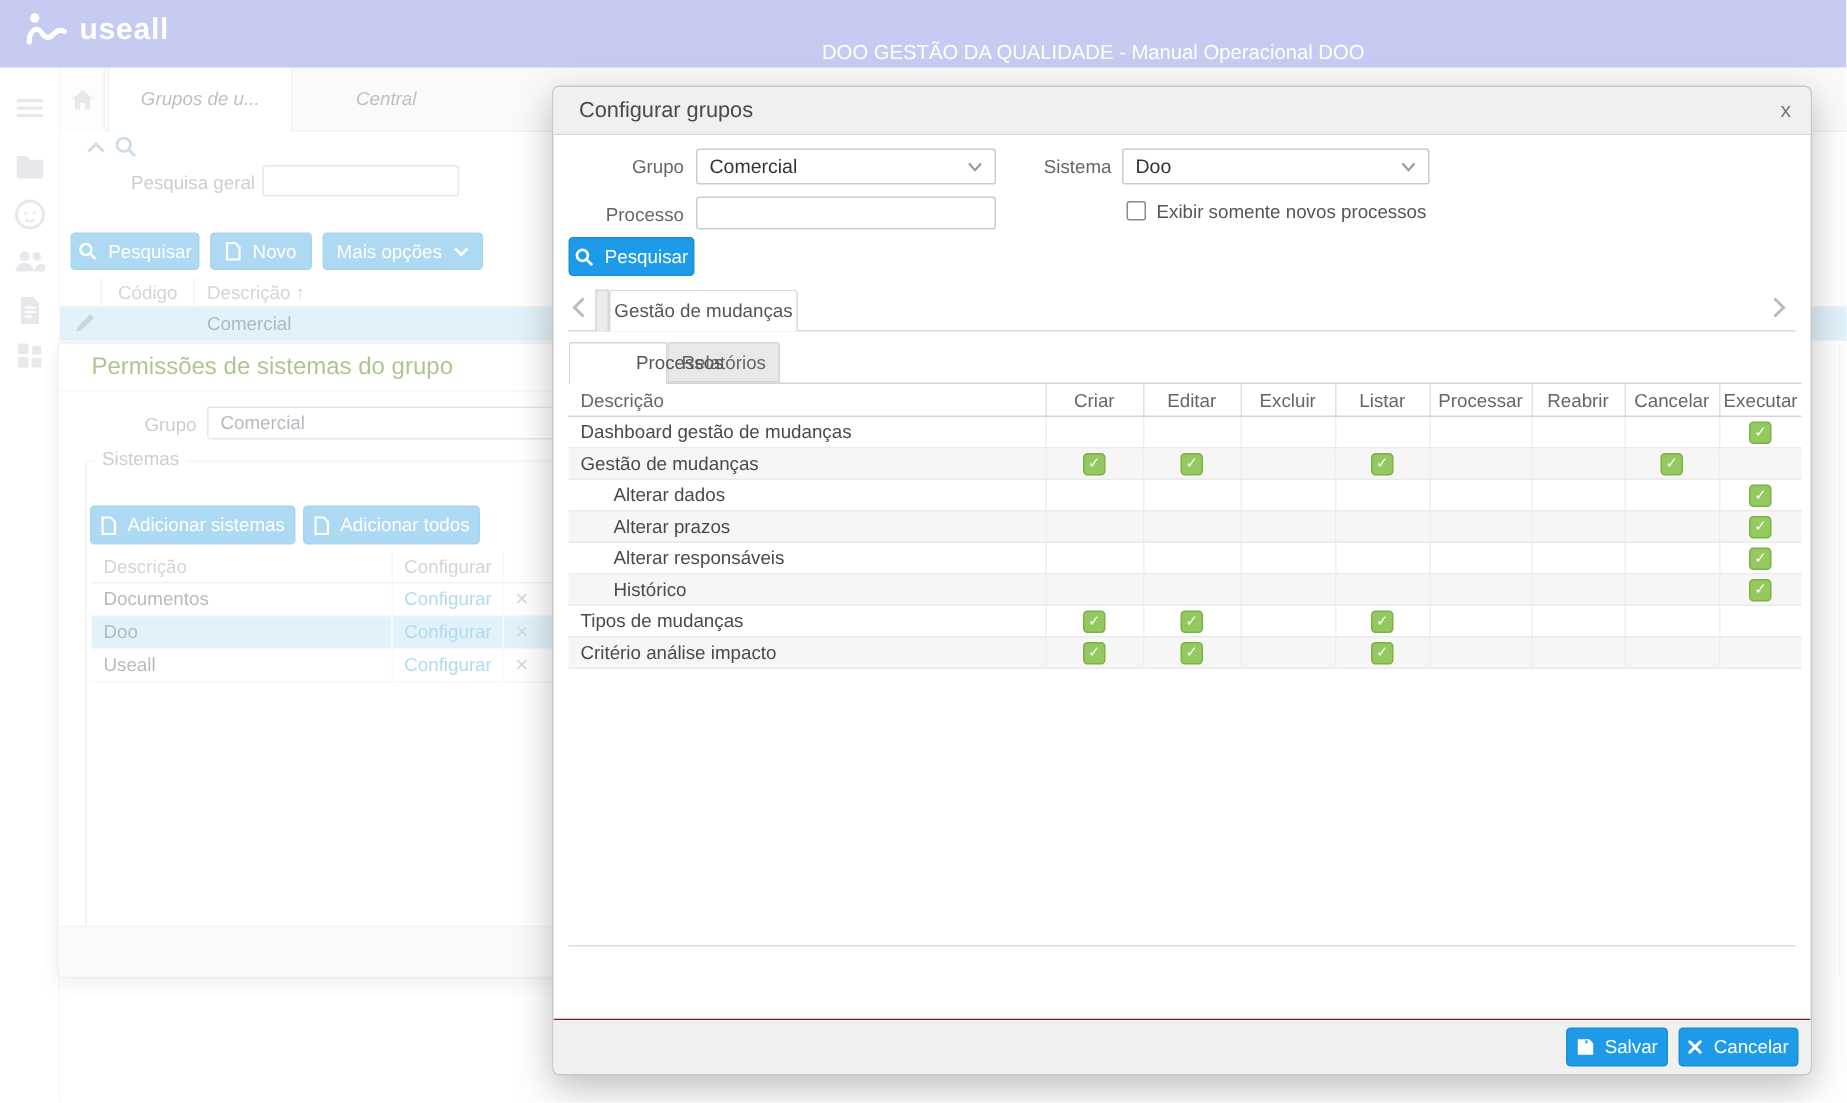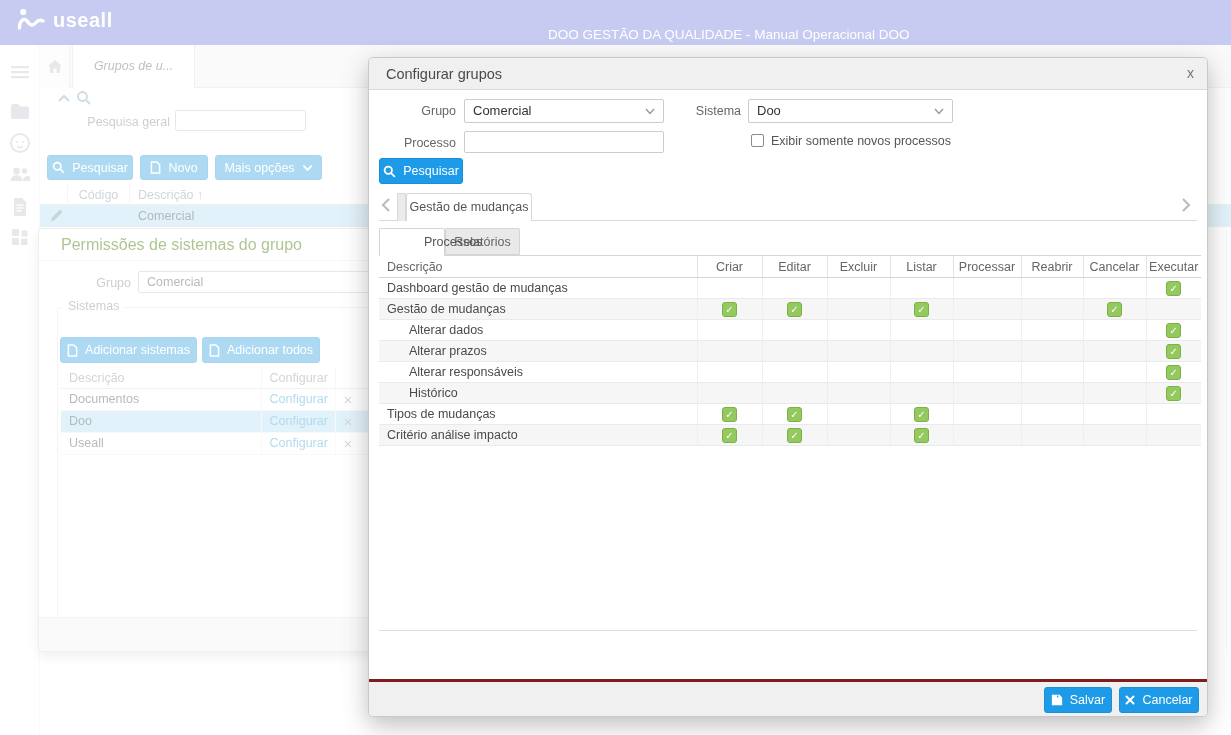--- a/index.html
+++ b/index.html
@@ -93,21 +93,21 @@
   .perm-table th:last-child{border-right:none;}
   .perm-table td{height:21px;border-bottom:1px solid #eaeaea;border-right:1px solid #efefef;color:#4a4a4a;}
   .perm-table td:last-child{border-right:none;}
   .perm-table td.desc{padding-left:8px;}
   .perm-table td.desc.indent{padding-left:30px;}
   .perm-table td.perm{text-align:center;}
   .perm-table tr:nth-child(even) td{background:#f6f6f6;}
   .chk{width:15px;height:15px;margin:2px auto;background:#94c95f;border:1px solid #7cb244;border-radius:3px;
        color:#fff;font-size:10px;line-height:13px;text-align:center;font-weight:bold;}
   .m-sep{position:absolute;left:10px;right:10px;top:572px;height:1px;background:#ddd;}
-  .m-footer{position:absolute;left:0;right:0;bottom:0;height:37px;background:#f0f0f0;border-top:3px solid #7f1d1d;border-radius:0 0 5px 5px;}
+  .m-footer{position:absolute;left:0;right:0;bottom:0;height:37px;background:#f0f0f0;border-top:1px solid #7f1d1d;border-radius:0 0 5px 5px;}
   .m-salvar{position:absolute;right:95px;top:5px;width:68px;height:26px;}
   .m-cancelar{position:absolute;right:8px;top:5px;width:80px;height:26px;}
   svg{display:block;}
 </style>
 </head>
 <body>
 
 <div class="screen">
 
   <header class="topbar">
@@ -178,20 +178,23 @@
     <div class="tabbar">
       <div class="home-tab">
         <span>
           <svg width="16" height="15" viewBox="0 0 16 15">
               <path fill="#c8ccd2" d="M8 1 L15 7.2 H13 V14 H9.6 V9.5 H6.4 V14 H3 V7.2 H1 Z"></path>
             </svg>
         </span>
       </div>
       <div class="bg-tab active" style="left:32px;width:123px">
         <span>Grupos de u...</span>
+      </div>
+      <div class="bg-tab" style="left:155px;width:125px">
+        <span>Central</span>
       </div>
     </div>
 
     <span class="collapse-ico">
       <svg width="14" height="12" viewBox="0 0 14 12" fill="none" stroke="currentColor" stroke-width="2">
           <path d="M2 8 L7 3 L12 8"></path>
         </svg>
     </span>
     <span class="search-ico">
       <svg width="16" height="16" viewBox="0 0 16 16" fill="none" stroke="currentColor" stroke-width="1.8">

